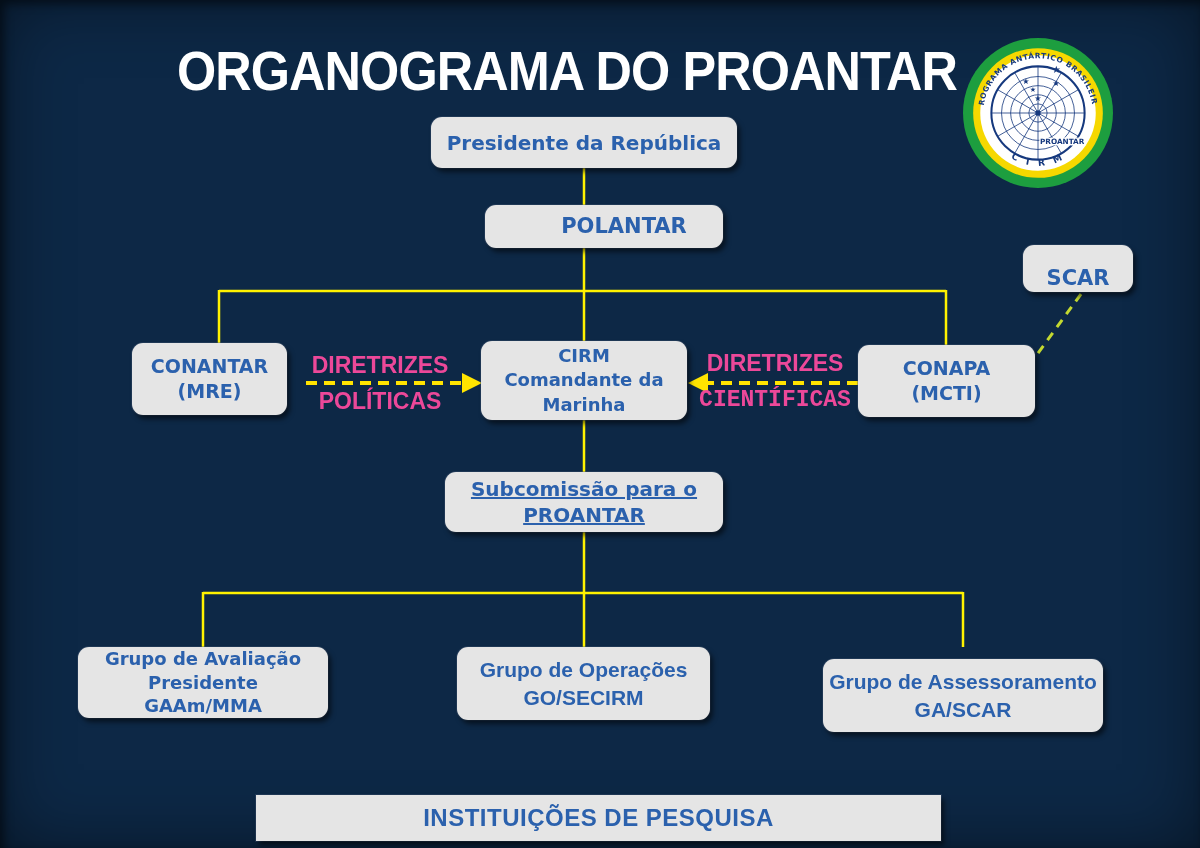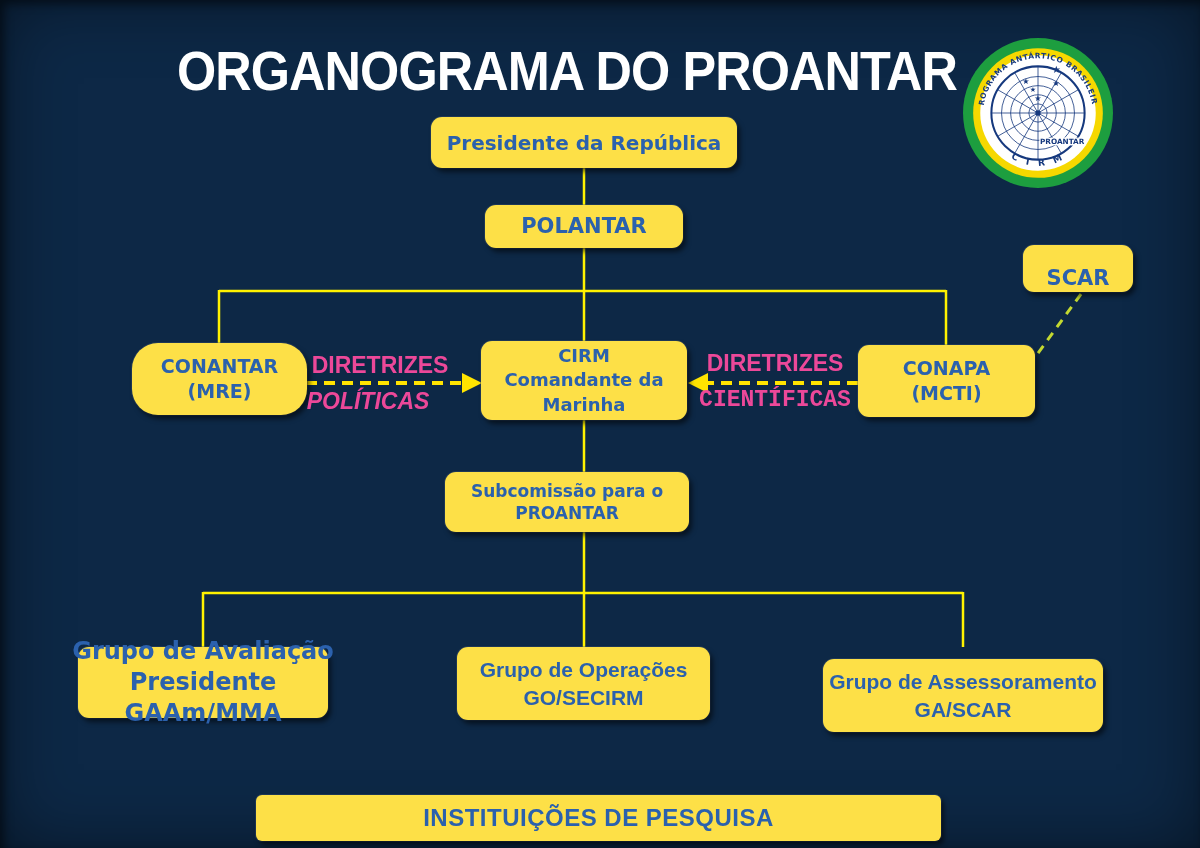--- a/index.html
+++ b/index.html
@@ -10,48 +10,48 @@
     font-family:"DejaVu Sans", sans-serif;
   }
   .title {
     position:absolute; left:137px; top:38px; width:800px;
     text-align:center; color:#ffffff; font-weight:bold; font-size:56px;
     font-family:"Liberation Sans", sans-serif; letter-spacing:-1px;
     transform:scaleX(0.9); transform-origin:center; white-space:nowrap;
   }
   svg.overlay { position:absolute; left:0; top:0; z-index:1; }
   .node {
-    position:absolute; z-index:2; background:#fde047; border-radius:11px;
+    position:absolute; z-index:2; background:#e5e5e5; border-radius:11px;
     display:flex; flex-direction:column; align-items:center; justify-content:center;
     text-align:center; color:#2b61ad; font-weight:bold; line-height:1.3;
     box-shadow: 3px 4px 5px rgba(0,0,0,0.55), 0 0 0 1px rgba(70,90,120,0.35);
   }
   .node span { display:block; white-space:nowrap; }
   .n-presidente  { left:431px; top:117px; width:306px; height:51px; font-size:20px; }
-  .n-polantar    { left:485px; top:205px; width:198px; height:43px; font-size:21px; }
+  .n-polantar    { left:485px; top:205px; width:198px; height:43px; font-size:21px;padding-left:40px; }
   .n-scar        { left:1023px; top:245px; width:110px; height:47px; font-size:21px;justify-content:flex-end; }
-  .n-conantar    { left:132px; top:343px; width:175px; height:72px; font-size:19px;border-radius:26px; }
+  .n-conantar    { left:132px; top:343px; width:155px; height:72px; font-size:19px; }
   .n-cirm        { left:481px; top:341px; width:206px; height:79px; font-size:18px; line-height:1.35; }
   .n-conapa      { left:858px; top:345px; width:177px; height:72px; font-size:19px; }
-  .n-subcomissao { left:445px; top:472px; width:244px; height:60px; font-size:17px; }
-  .n-gaam        { left:78px;  top:647px; width:250px; height:71px; font-size:24px; }
+  .n-subcomissao { left:445px; top:472px; width:278px; height:60px; font-size:20px;text-decoration:underline; }
+  .n-gaam        { left:78px;  top:647px; width:250px; height:71px; font-size:18px; }
   .n-go          { left:457px; top:647px; width:253px; height:73px; font-size:21px;
                    font-family:Liberation Sans, sans-serif; }
   .n-ga          { left:823px; top:647px; width:280px; height:73px; font-size:21px;
                    font-family:"Liberation Sans", sans-serif;margin-top:12px; }
   .n-instituicoes{ left:256px; top:795px; width:685px; height:46px; font-size:24px;
                    font-family:"Liberation Sans", sans-serif; letter-spacing:0.5px;
-                   border-radius:6px; }
+                   border-radius:0; }
   .edge-label {
     position:absolute; z-index:2; color:#ec4899; text-align:center;
     font-family:"Liberation Sans", sans-serif; font-weight:600; font-size:23px;
     width:170px; white-space:nowrap;
   }
   .el-pol-1 { left:295px; top:352px; }
-  .el-pol-2 { left:283px; top:388px;font-style:italic; }
+  .el-pol-2 { left:295px; top:388px; }
   .el-cie-1 { left:690px; top:350px; }
   .el-cie-2 { left:690px; top:387px;font-family:Liberation Mono, monospace; }
   .logo { position:absolute; left:962px; top:37px; z-index:2; }
 </style>
 </head>
 <body>
 
 <div class="stage">
 
   <div class="title">ORGANOGRAMA DO PROANTAR</div>

